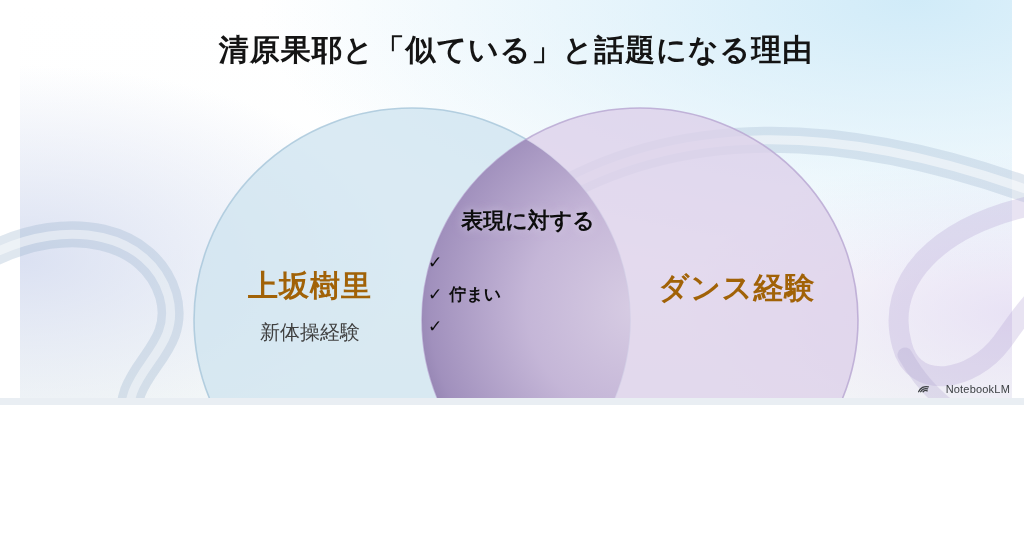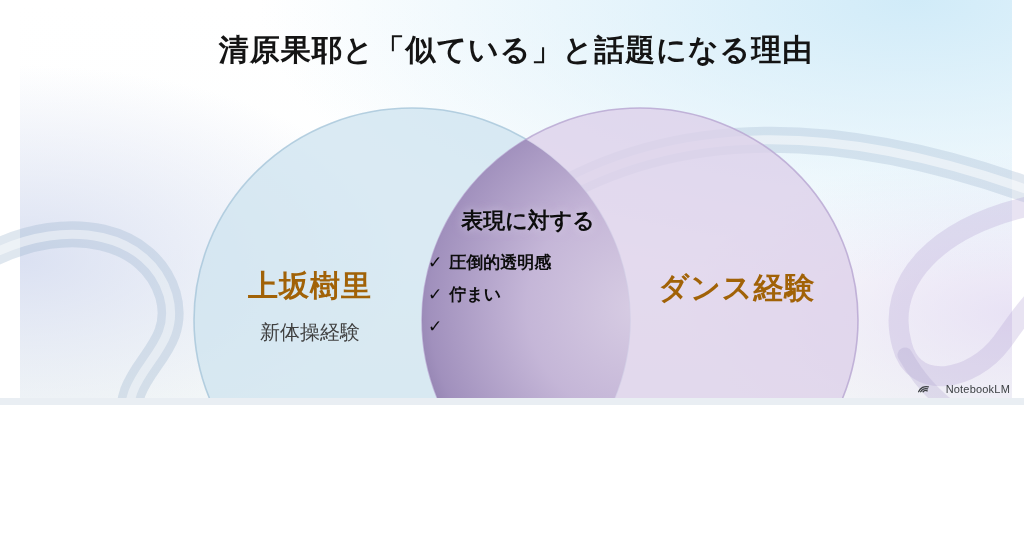--- a/index.html
+++ b/index.html
@@ -155,23 +155,20 @@
     </div>
   </div>
 
   <div class="txt center-group">
     <div class="overlap-heading">
       <span>表現に対する</span>
     </div>
     <ul class="overlap-list">
       <li>
         <span class="check">✓</span>
-        <span class="b-lines">
-          <span>圧倒的透明感</span>
-        </span>
       </li>
       <li>
         <span class="check">✓</span>
         <span class="b-lines">
           <span>佇まい</span>
         </span>
       </li>
       <li>
         <span class="check">✓</span>
       </li>

